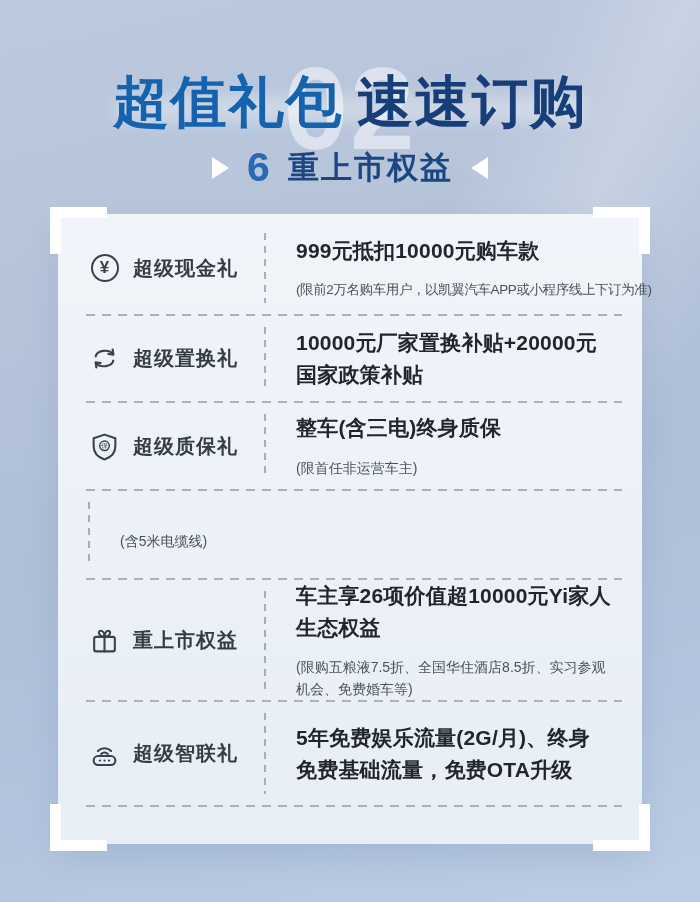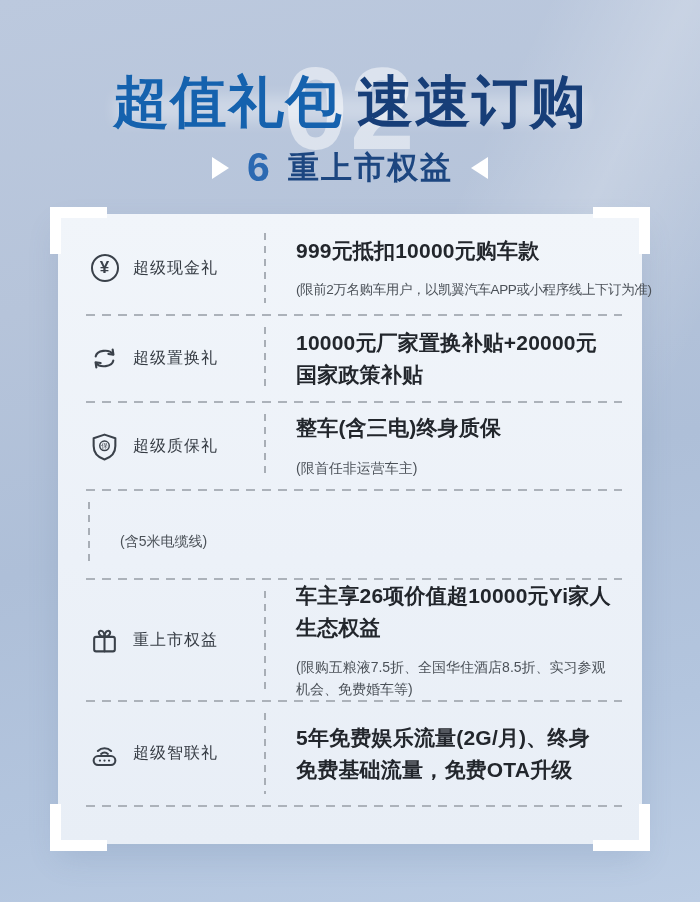--- a/index.html
+++ b/index.html
@@ -60,21 +60,21 @@
     background:repeating-linear-gradient(90deg,#acb2ba 0 9px,transparent 9px 16px);
   }
   .left{flex:0 0 176px;display:flex;align-items:center;gap:12px;}
   .icon{width:33px;height:33px;flex:0 0 33px;display:flex;align-items:center;justify-content:center;color:#3a414a;}
   .icon svg{display:block;}
   .yen-circle{
     width:28px;height:28px;border:2px solid #3a414a;border-radius:50%;
     display:flex;align-items:center;justify-content:center;
     font-size:17px;font-weight:700;color:#3a414a;box-sizing:border-box;
   }
-  .label{font-size:16px;color:#363c44;font-weight:400;letter-spacing:1px;white-space:nowrap;}
+  .label{font-size:20px;color:#363c44;font-weight:700;letter-spacing:1px;white-space:nowrap;}
   .vr{
     flex:0 0 2px;align-self:stretch;margin:11px 0;
     background:repeating-linear-gradient(180deg,#a8aeb6 0 7px,transparent 7px 13px);
   }
   .right{flex:1;padding-left:30px;min-width:0;}
   .main{
     font-size:21px;font-weight:700;color:#22262c;line-height:1.5;
     white-space:pre-line;letter-spacing:0.2px;
   }
   .sub{

